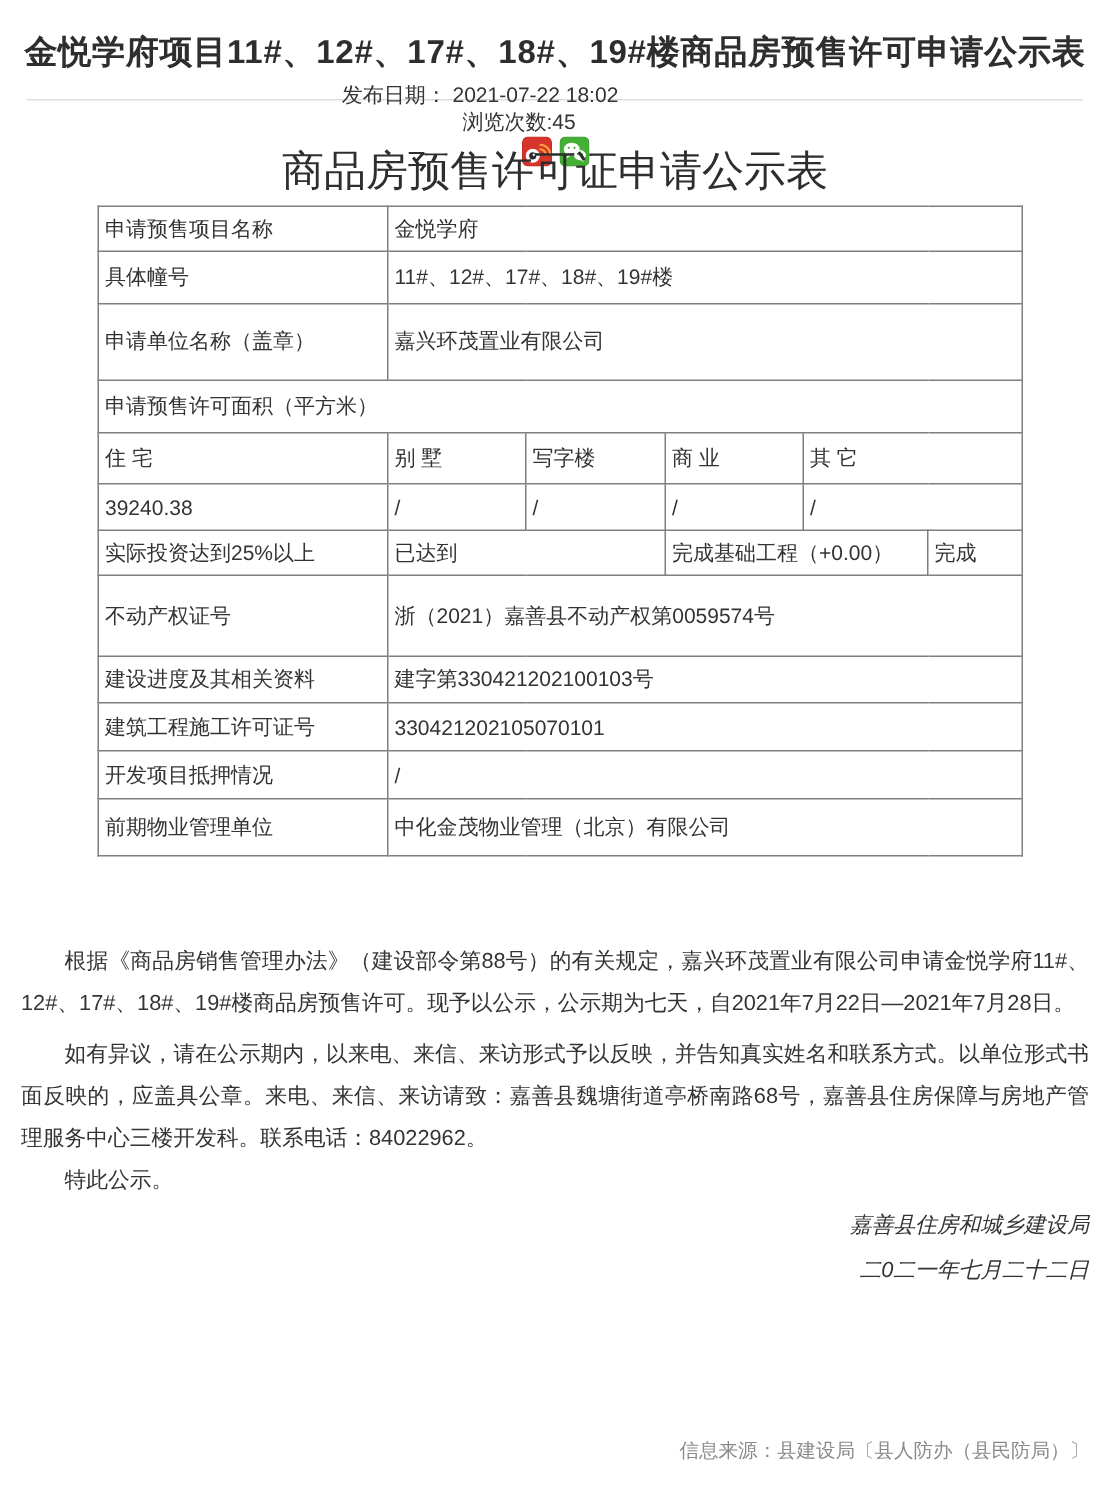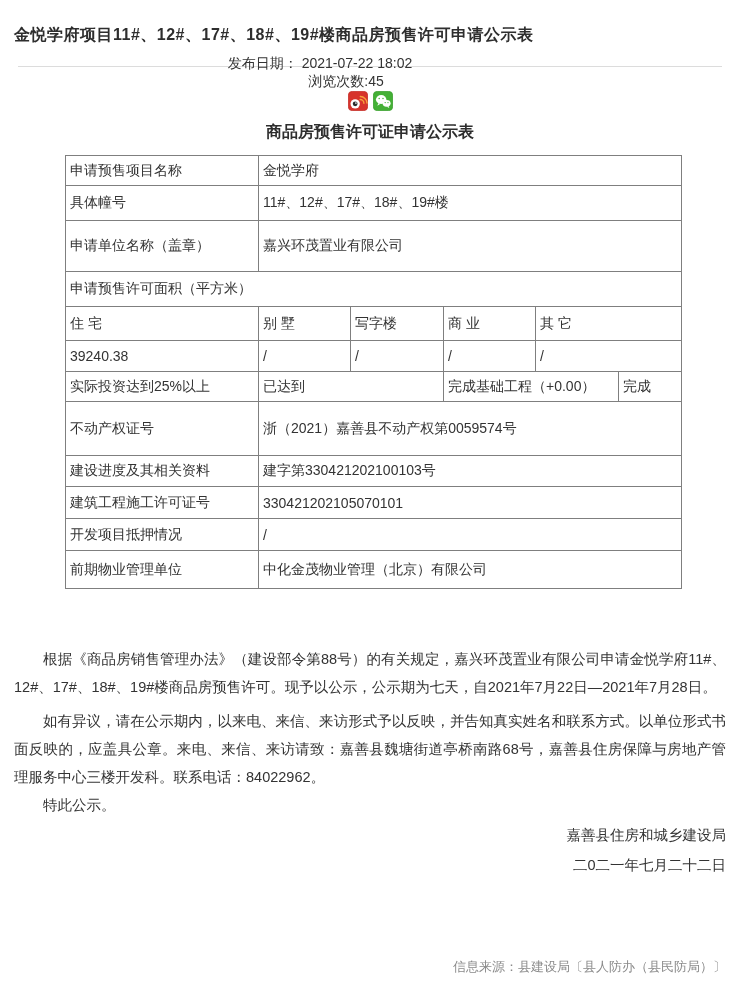--- a/index.html
+++ b/index.html
@@ -8,22 +8,22 @@
     position: relative;
     background: #ffffff;
     font-family: "Liberation Sans", "DejaVu Sans", sans-serif;
     color: #333333;
     overflow: hidden;
   }
   .page { padding: 0 14px; }
 
   .main-title {
     margin-top: 12px;
-    text-align: left;
-    font-size: 16px;
+    text-align: center;
+    font-size: 22px;
     font-weight: 600;
     line-height: 46px;
     color: #2e2e2e;
     letter-spacing: 0.5px;
   }
 
   .header-divider {
     border: none;
     border-top: 1px solid #dcdcdc;
     margin: 8px 4px 0 4px;
@@ -38,24 +38,24 @@
     font-size: 14px;
     color: #333;
     flex-direction: column;
   }
   .meta-date { margin-right: 100px; }
   .meta-views { margin-right: 48px; }
   .share-icons { display: flex; align-items: center; gap: 5px; }
   .share-icon { width: 20px; height: 20px; display: block; cursor: pointer; }
 
   .table-title {
-    margin-top: 20px;
+    margin-top: 2px;
     text-align: center;
-    font-size: 16px;
-    font-weight: 700;
+    font-size: 28px;
+    font-weight: 400;
     line-height: 30px;
     color: #2e2e2e;
   }
 
   table.app-table {
     margin-left: 51px;
     margin-top: 8px;
     width: 616px;
     border-collapse: collapse;
     table-layout: fixed;
@@ -73,21 +73,21 @@
   .body-text {
     font-size: 14.5px;
     line-height: 28px;
     color: #333333;
     text-align: justify;
   }
   .indent { text-indent: 2em; }
   .p1 { margin-top: 56px; }
   .p2 { margin-top: 6px; }
   .p3 { margin-top: 0; }
-  .sig { text-align: right; padding-right: 0; }
+  .sig { text-align: right; padding-right: 0; font-style: italic; }
   .sig-org  { margin-top: 2px; }
   .sig-date { margin-top: 2px; }
 
   .footer-source {
     position: absolute;
     right: 14px;
     top: 958px;
     font-size: 13px;
     color: #8a8a8a;
   }

